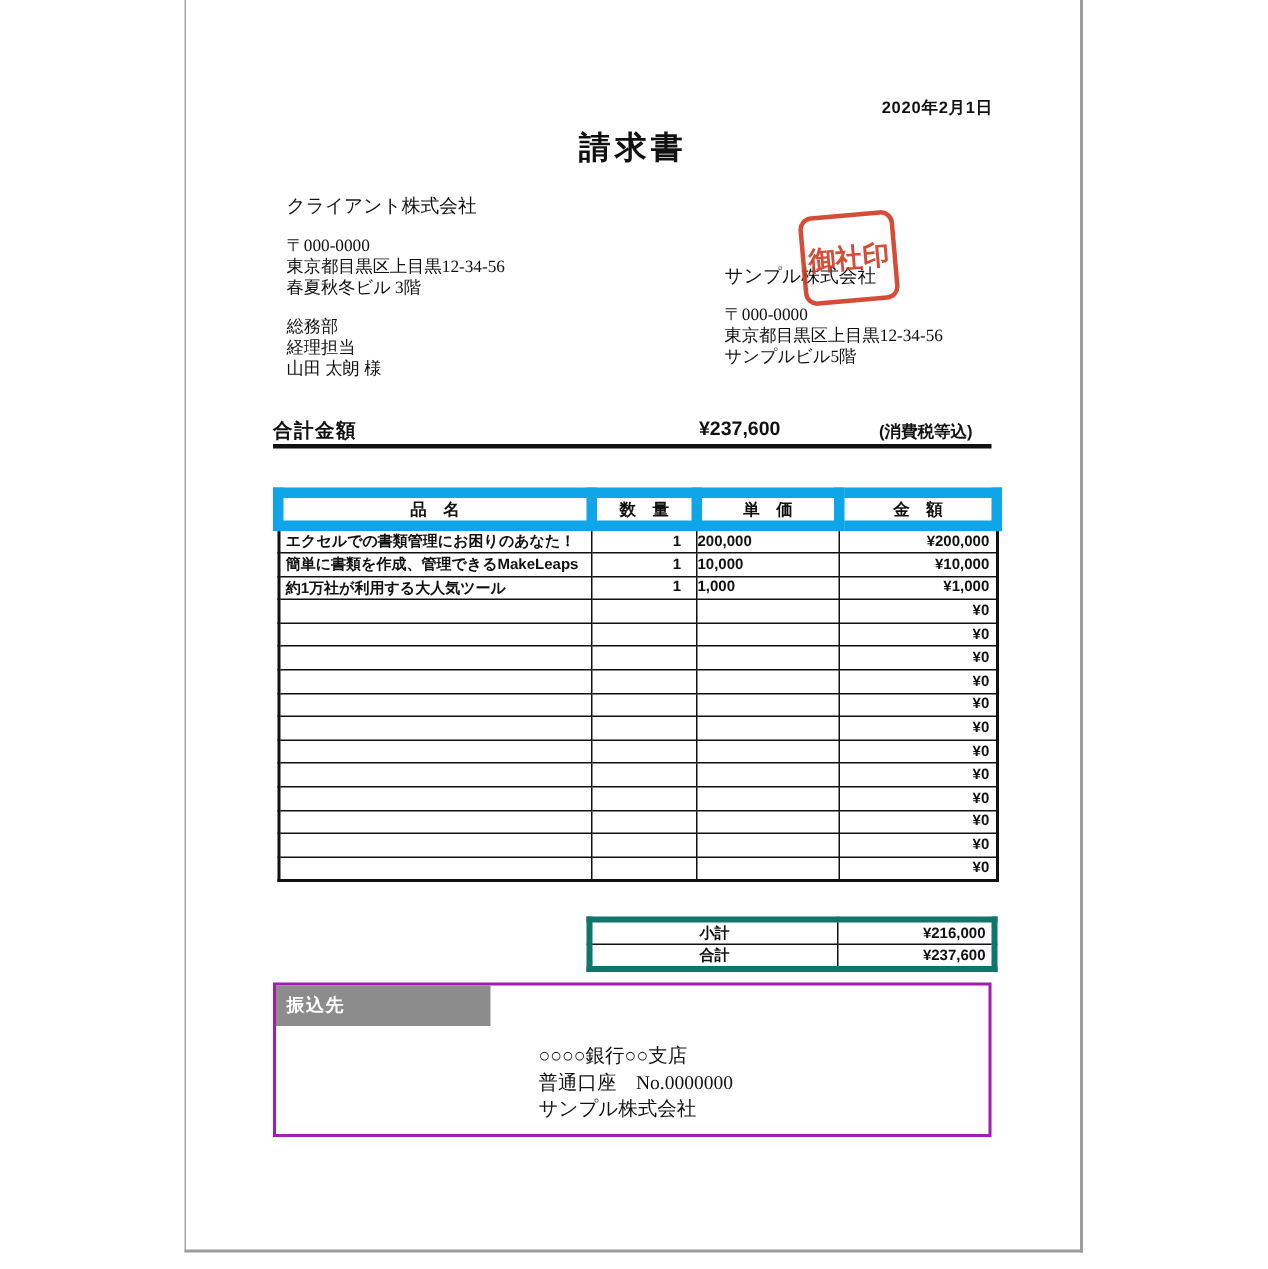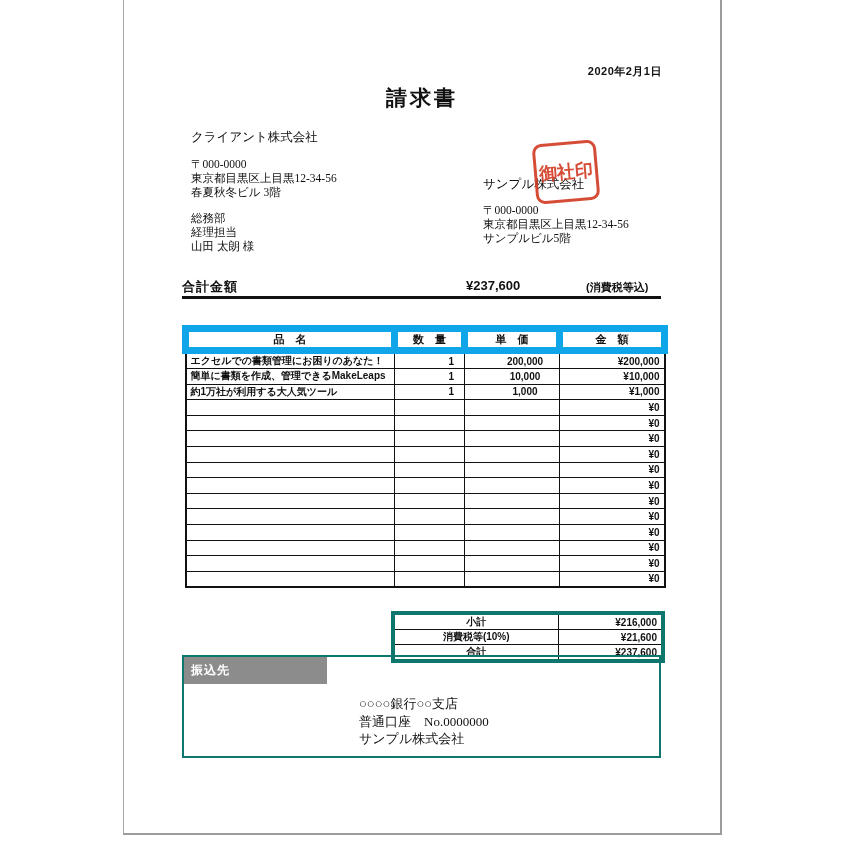--- a/index.html
+++ b/index.html
@@ -109,21 +109,21 @@
     font-weight: bold;
     overflow: hidden;
     white-space: nowrap;
   }
   .col-name { width: 209px; }
   .col-qty { width: 70px; }
   .col-price { width: 95px; }
   .col-amt { width: 105px; }
   .items td.c-name { text-align: left; padding-left: 4px; }
   .items td.c-qty { text-align: right; padding-right: 10px; }
-  .items td.c-price { text-align: center; padding-right: 6px; padding-left: 32px; }
+  .items td.c-price { text-align: left; padding-right: 6px; }
   .items td.c-amt { text-align: right; padding-right: 4px; }
 
   .summary {
     position: absolute;
     left: 267px;
     top: 611px;
     width: 270px;
     border: 4px solid #0f766e;
   }
   .summary td {
@@ -134,21 +134,21 @@
   }
   .sum-label { width: 165px; text-align: center; }
   .sum-amt { width: 105px; text-align: right; padding-right: 4px; }
 
   .bank-box {
     position: absolute;
     left: 58px;
     top: 655px;
     width: 479px;
     height: 103px;
-    border: 2px solid #0f766e;
+    border: 2px solid #a21caf;
   }
   .bank-label {
     position: absolute;
     left: 0;
     top: 0;
     width: 143px;
     height: 27px;
     background: #8c8c8c;
     color: #ffffff;
     font-size: 12px;
@@ -313,24 +313,20 @@
         </tbody>
     </table>
 
     <table class="summary">
       <tbody>
         <tr>
           <td class="sum-label">小計</td>
           <td class="sum-amt">¥216,000</td>
         </tr>
         <tr>
-          <td class="sum-label">消費税等(10%)</td>
-          <td class="sum-amt">¥21,600</td>
-        </tr>
-        <tr>
           <td class="sum-label">合計</td>
           <td class="sum-amt">¥237,600</td>
         </tr>
       </tbody>
     </table>
 
     <div class="bank-box">
       <div class="bank-label" style="background: rgb(140, 140, 140);">振込先</div>
       <div class="bank-lines serif">
         <div>○○○○銀行○○支店</div>

